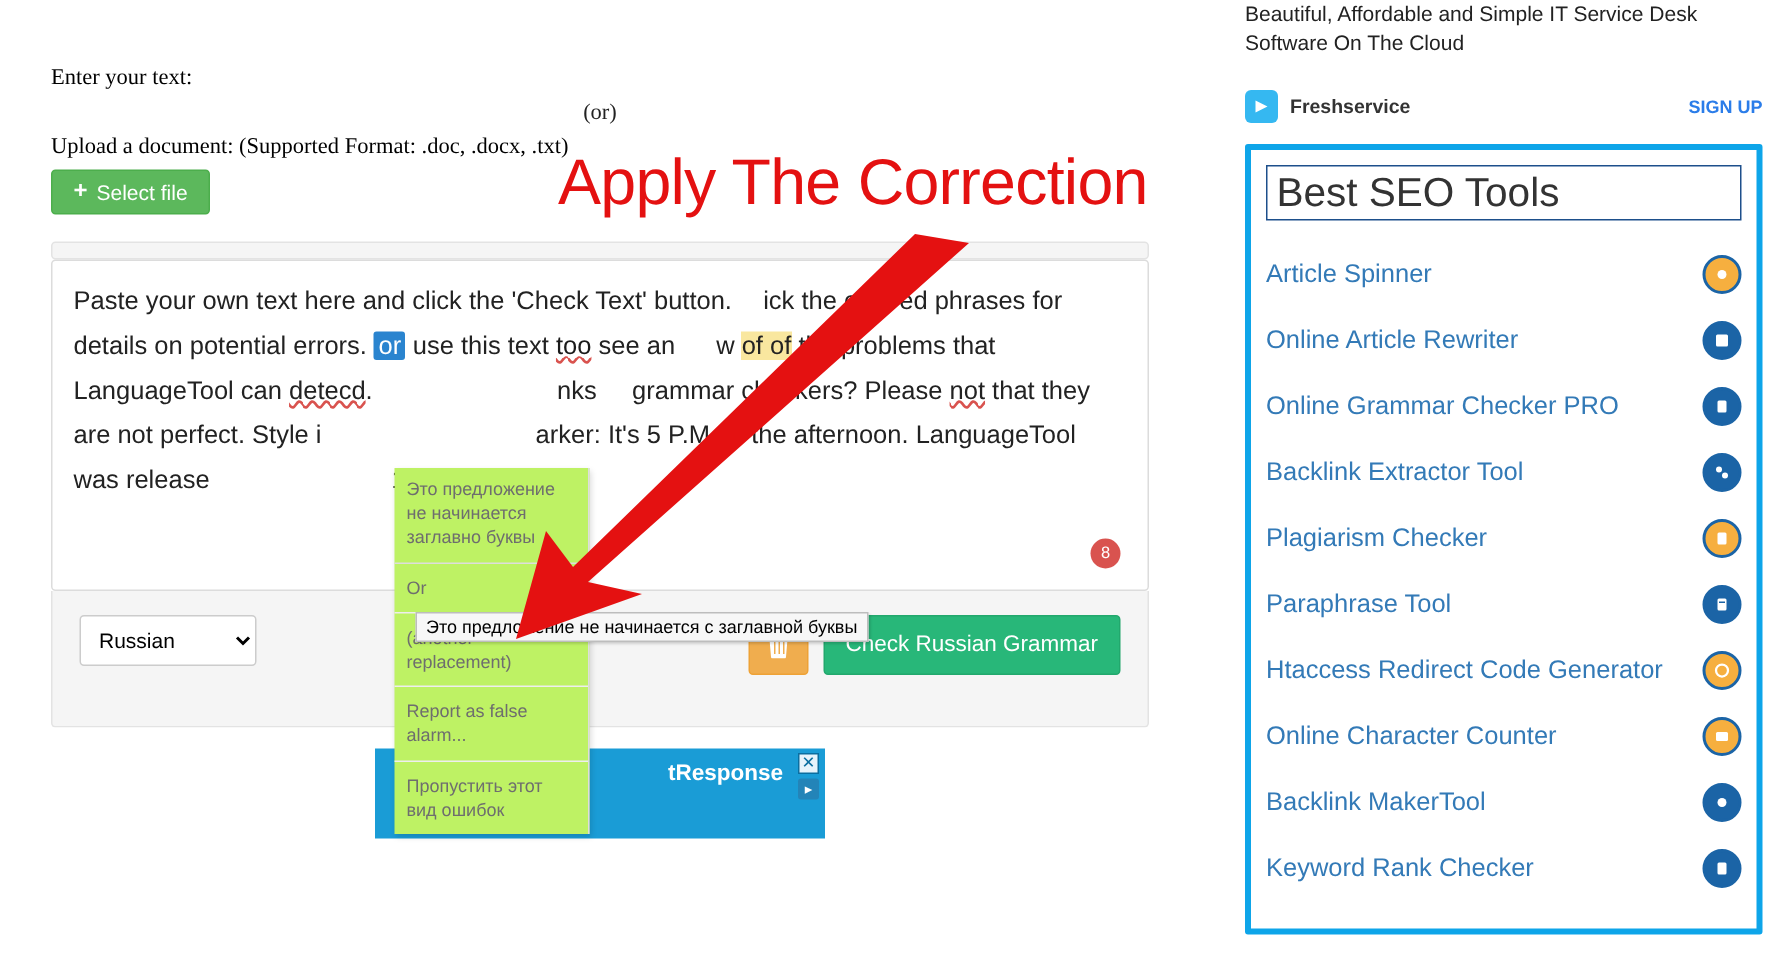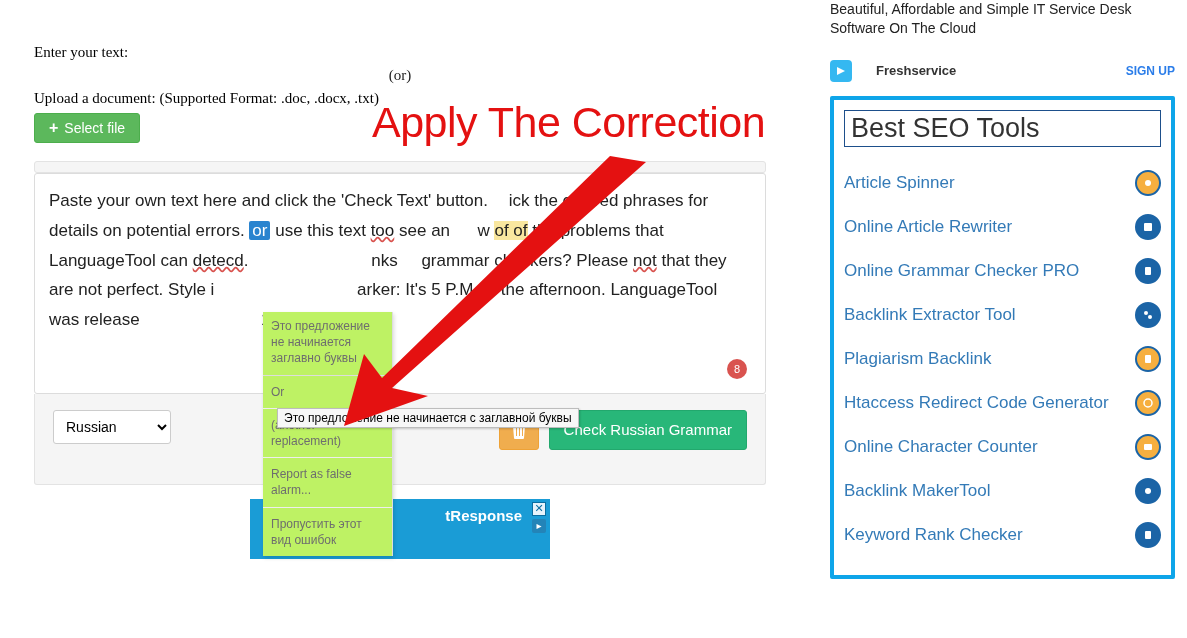--- a/index.html
+++ b/index.html
@@ -82,21 +82,21 @@
   .annotation-label {
     position: absolute; left: 372px; top: 98px;
     color: #e41111; font-size: 43px; font-family: 'Arial Narrow', Arial, sans-serif;
     white-space: nowrap; letter-spacing: -0.5px;
     z-index: 40;
   }
   .arrow-svg { position: absolute; left: 320px; top: 148px; z-index: 30; }
 
   
   .ad-text { font-size: 14px; color: #222; line-height: 1.35; margin: 0 0 14px 0; }
-  .ad-row { display: flex; align-items: center; gap: 24px; padding: 8px 0 14px 0; }
+  .ad-row { display: flex; align-items: center; gap: 8px; padding: 8px 0 14px 0; }
   .ad-icon { width: 22px; height: 22px; background: #35b8f1; border-radius: 4px; display: inline-flex; align-items: center; justify-content: center; color: #fff; font-size: 14px; }
   .ad-brand { font-weight: bold; font-size: 13px; color: #333; }
   .ad-signup { margin-left: auto; color: #2b7de9; font-size: 12px; font-weight: bold; cursor: pointer; }
 
   .side-box { border: 4px solid #0ea5e9; border-radius: 2px; padding: 0 10px 18px 10px; }
   .side-title-wrap { border: 1px solid #1d4f8b; margin: 10px 0 14px 0; padding: 2px 6px; }
   .side-title { font-family: Arial, sans-serif; font-size: 27px; color: #333; }
   .tool-row { display: flex; align-items: center; gap: 8px; padding: 9px 0; cursor: pointer; }
   .tool-link { color: #337ab7; font-size: 17px; line-height: 1.25; flex: 1; }
   .tool-icon {
@@ -223,24 +223,33 @@
       <div class="tool-row">
         <span class="tool-link">Backlink Extractor Tool</span>
         <span class="tool-icon inner-blue">
             <svg width="12" height="12" viewBox="0 0 12 12">
               <circle cx="4" cy="4" r="2" fill="#fff"></circle>
               <circle cx="8" cy="8" r="2" fill="#fff"></circle>
             </svg>
           </span>
       </div>
       <div class="tool-row">
-        <span class="tool-link">Plagiarism Backlink</span>
-        <span class="tool-icon inner-orange">
-            <svg width="12" height="12" viewBox="0 0 12 12">
-              <rect x="3" y="2" width="6" height="8" fill="#fff" rx="1"></rect>
+        <span class="tool-link">Plagiarism Checker</span>
+        <span class="tool-icon inner-orange">
+            <svg width="12" height="12" viewBox="0 0 12 12">
+              <rect x="3" y="2" width="6" height="8" fill="#fff" rx="1"></rect>
+            </svg>
+          </span>
+      </div>
+      <div class="tool-row">
+        <span class="tool-link">Paraphrase Tool</span>
+        <span class="tool-icon inner-blue">
+            <svg width="12" height="12" viewBox="0 0 12 12">
+              <rect x="3" y="2" width="6" height="8" fill="#fff" rx="1"></rect>
+              <rect x="4" y="4" width="4" height="1" fill="#1b64a6"></rect>
             </svg>
           </span>
       </div>
       <div class="tool-row">
         <span class="tool-link">Htaccess Redirect Code Generator</span>
         <span class="tool-icon inner-orange">
             <svg width="12" height="12" viewBox="0 0 12 12">
               <path d="M2 6a4 4 0 0 1 8 0 4 4 0 0 1-8 0" fill="none" stroke="#fff" stroke-width="1.5"></path>
             </svg>
           </span>

